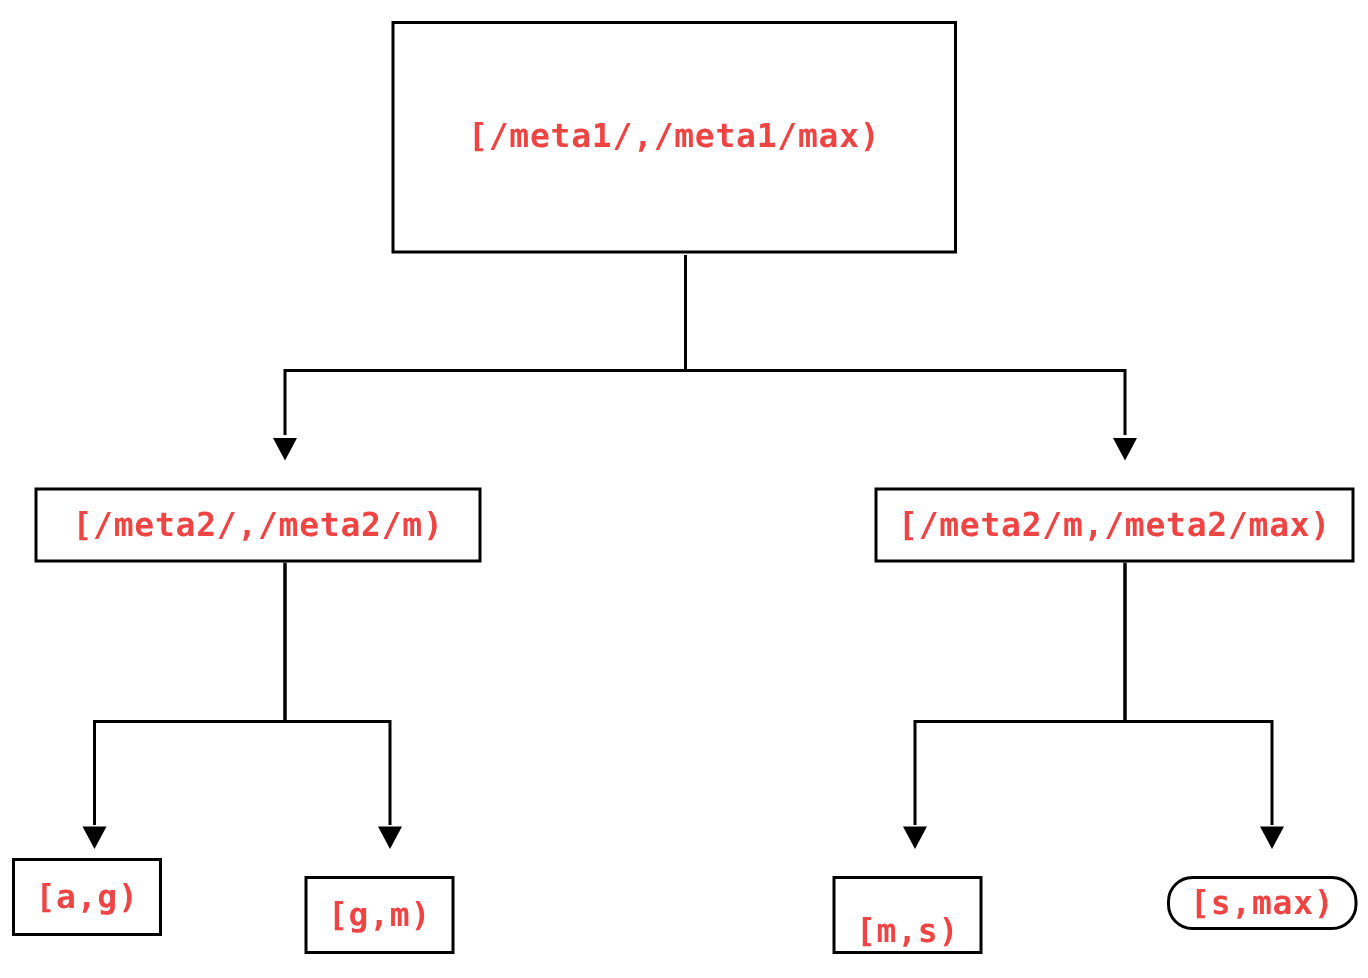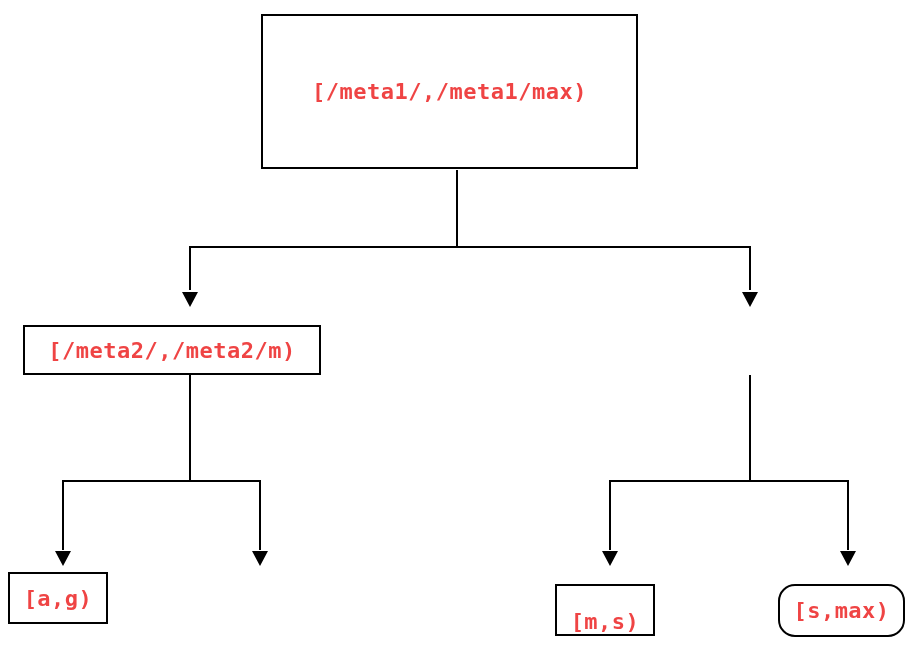--- a/index.html
+++ b/index.html
@@ -60,27 +60,33 @@
   </svg>
 
   <div class="node" style="left:261px; top:14px; width:377px; height:155px;">
     <span>[/meta1/,/meta1/max)</span>
   </div>
 
   <div class="node" style="left:23px; top:325px; width:298px; height:50px;">
     <span>[/meta2/,/meta2/m)</span>
   </div>
 
+  <div class="node" style="left:583px; top:325px; width:320px; height:50px;">
+    <span>[/meta2/m,/meta2/max)</span>
+  </div>
 
   <div class="node" style="left:8px; top:572px; width:100px; height:52px;">
     <span>[a,g)</span>
   </div>
 
+  <div class="node" style="left:203px; top:584px; width:100px; height:52px;">
+    <span>[g,m)</span>
+  </div>
 
   <div class="node" style="left:555px; top:584px; width:100px; height:52px;align-items:flex-end;">
     <span>[m,s)</span>
   </div>
 
-  <div class="node" style="left:778px; top:584px; width:127px; height:53px;border-radius:17px;">
+  <div class="node" style="left:778px; top:584px; width:127px; height:36px;border-radius:17px;">
     <span>[s,max)</span>
   </div>
 
 </div>
 
 </body></html>

